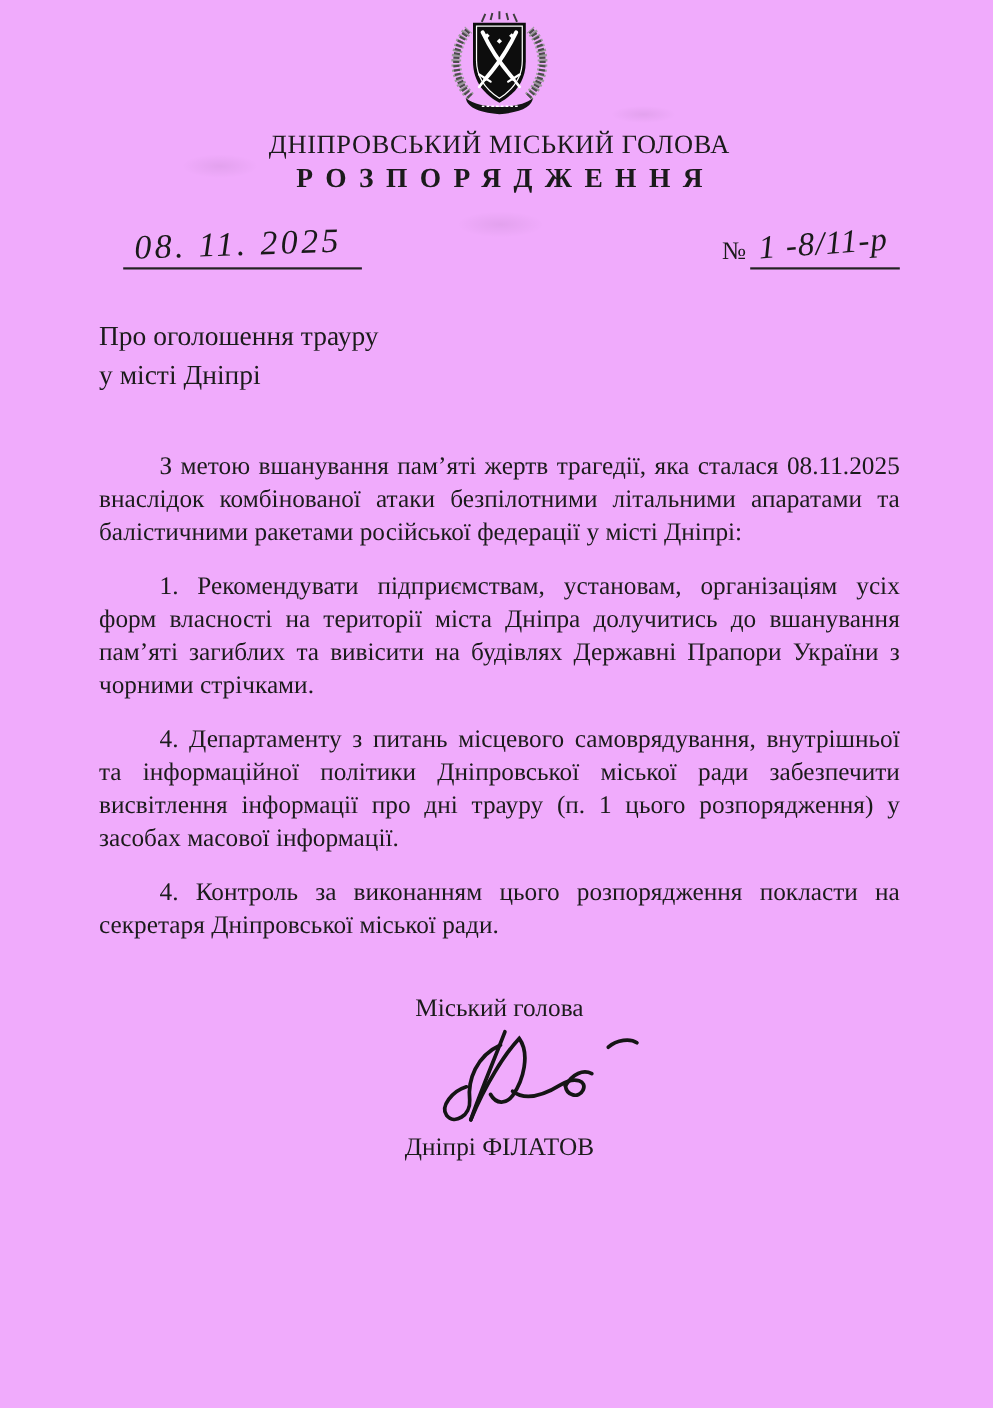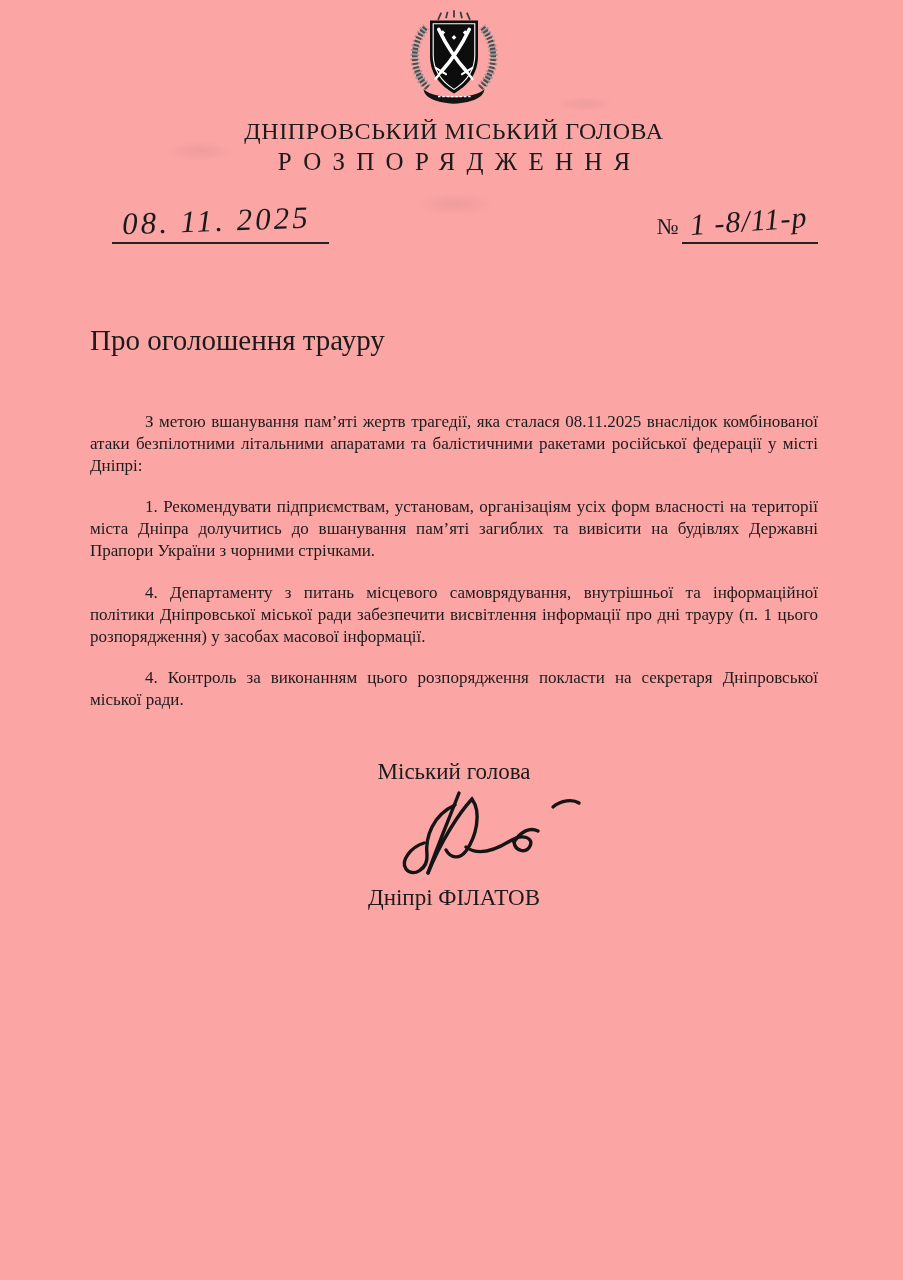--- a/index.html
+++ b/index.html
@@ -1,42 +1,42 @@
 <!DOCTYPE html>
 <html lang="uk"><head>
 <meta charset="utf-8">
 <style>
   html, body { margin: 0; padding: 0; background: #ffffff; }
   .page {
     position: relative;
     width: 903px;
     height: 1280px;
     margin: 0 auto;
-    background: #fca5a5;
+    background: #f0abfc;
     color: #1b1b1b;
     font-family: "Liberation Serif", "DejaVu Serif", serif;
     overflow: hidden;
     box-sizing: border-box;
     padding: 8px 85px 0 90px;
   }
   
   .emblem-wrap { text-align: center; margin: 0 0 4px 0; }
   .emblem { width: 96px; height: 102px; display: inline-block; }
   
   .authority {
     text-align: center;
     font-size: 24px;
     letter-spacing: 0.6px;
     margin-top: 2px;
     white-space: nowrap;
   }
   .doctype {
     text-align: center;
     font-size: 25px;
-    font-weight: normal;
+    font-weight: bold;
     letter-spacing: 0.45em;
     margin-top: 3px;
     margin-left: 0.45em; 
     white-space: nowrap;
   }
   
   .meta-row {
     display: flex;
     justify-content: space-between;
     align-items: flex-end;
@@ -59,26 +59,26 @@
   .number-block { display: flex; align-items: flex-end; margin-right: 0px; }
   .no-sign { font-size: 23px; padding-bottom: 4px; }
   .number-underline {
     border-bottom: 2px solid #222;
     padding: 0 10px 1px 8px;
     margin-left: 4px;
   }
   .number-block .handwriting { font-size: 30px; letter-spacing: 1px; transform: rotate(-4deg) translateY(-3px); }
   
   .subject {
-    margin-top: 76px;
-    font-size: 29px;
+    margin-top: 44px;
+    font-size: 25px;
     line-height: 1.4;
   }
   
-  .body-text { margin-top: 50px; font-size: 17px; line-height: 1.305; }
+  .body-text { margin-top: 50px; font-size: 23px; line-height: 1.305; }
   .body-text p {
     margin: 0 0 19px 0;
     text-align: justify;
     text-indent: 55px;
   }
   
   .sign-row {
     display: flex;
     justify-content: space-between;
     align-items: center;
@@ -153,20 +153,21 @@
       <span class="handwriting">08. 11. 2025</span>
     </div>
     <div class="number-block">
       <span class="no-sign">№</span>
       <span class="number-underline"><span class="handwriting">1 -8/11-р</span></span>
     </div>
   </div>
 
   <div class="subject">
     <div>Про оголошення трауру</div>
+    <div>у місті Дніпрі</div>
   </div>
 
   <div class="body-text">
     <p>З метою вшанування пам’яті жертв трагедії, яка сталася 08.11.2025 внаслідок комбінованої атаки безпілотними літальними апаратами та балістичними ракетами російської федерації у місті Дніпрі:</p>
     <p>1.  Рекомендувати підприємствам, установам, організаціям усіх форм власності на території міста Дніпра долучитись до вшанування пам’яті загиблих та вивісити на будівлях Державні Прапори України з чорними стрічками.</p>
     <p>4.  Департаменту з питань місцевого самоврядування, внутрішньої та інформаційної політики Дніпровської міської ради забезпечити висвітлення інформації про дні трауру (п. 1 цього розпорядження) у засобах масової інформації.</p>
     <p>4.  Контроль за виконанням цього розпорядження покласти на секретаря Дніпровської міської ради.</p>
   </div>
 
   <div class="sign-row">

